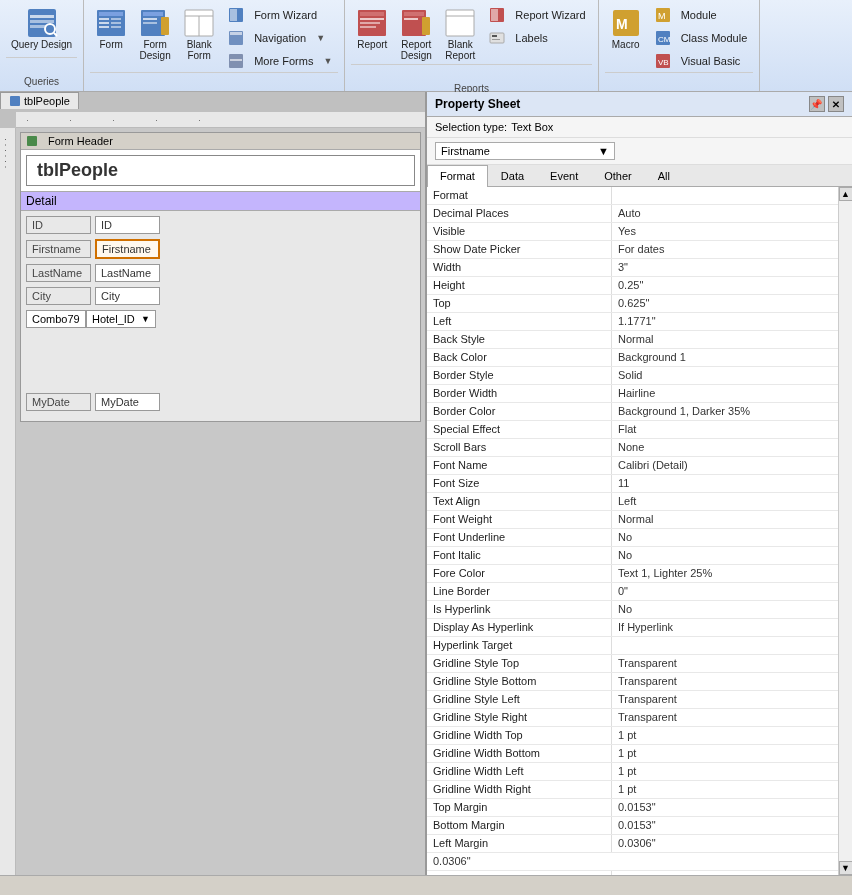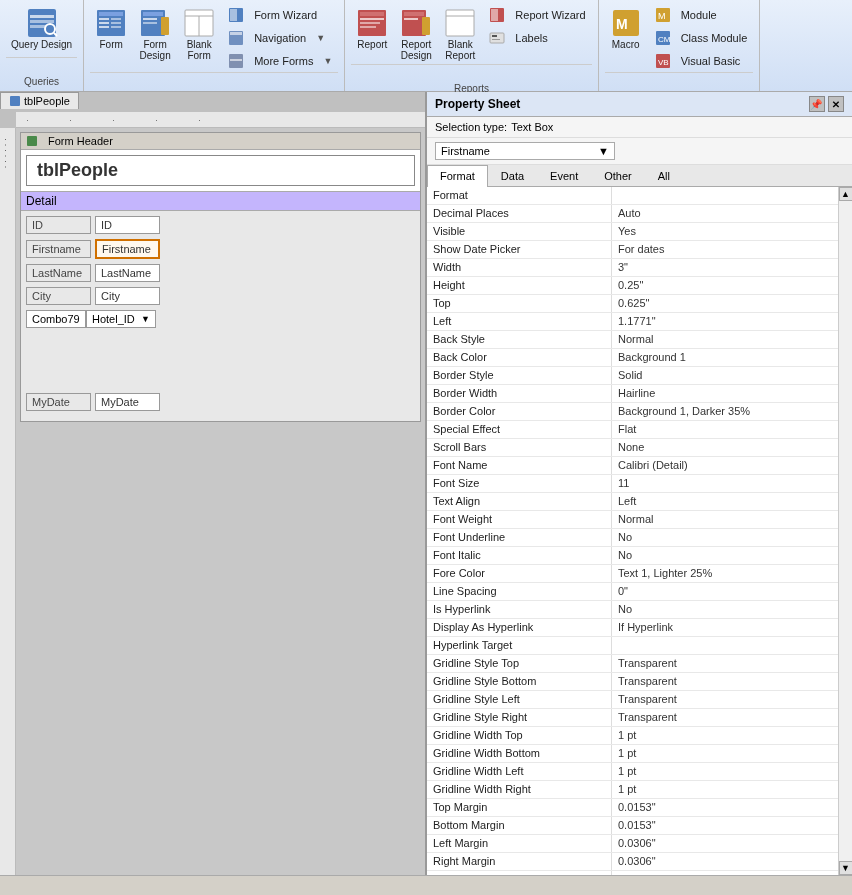--- a/index.html
+++ b/index.html
@@ -454,21 +454,21 @@
             </div>
             <div class="ps-row">
               <div class="ps-prop">Font Italic</div>
               <div class="ps-val">No</div>
             </div>
             <div class="ps-row">
               <div class="ps-prop">Fore Color</div>
               <div class="ps-val">Text 1, Lighter 25%</div>
             </div>
             <div class="ps-row">
-              <div class="ps-prop">Line Spacing</div>
+              <div class="ps-prop">Line Border</div>
               <div class="ps-val">0"</div>
             </div>
             <div class="ps-row">
               <div class="ps-prop">Is Hyperlink</div>
               <div class="ps-val">No</div>
             </div>
             <div class="ps-row">
               <div class="ps-prop">Display As Hyperlink</div>
               <div class="ps-val">If Hyperlink</div>
             </div>
@@ -514,21 +514,20 @@
             </div>
             <div class="ps-row">
               <div class="ps-prop">Bottom Margin</div>
               <div class="ps-val">0.0153"</div>
             </div>
             <div class="ps-row">
               <div class="ps-prop">Left Margin</div>
               <div class="ps-val">0.0306"</div>
             </div>
             <div class="ps-row">
-              <div class="ps-prop">Right Margin</div>
               <div class="ps-val">0.0306"</div>
             </div>
             <div class="ps-row">
               <div class="ps-prop">Top Padding</div>
               <div class="ps-val">0.0208"</div>
             </div>
           </div>
         <div class="ps-scrollbar">
           <div class="ps-scroll-up">▲</div>
           <div class="ps-scroll-track"></div>

